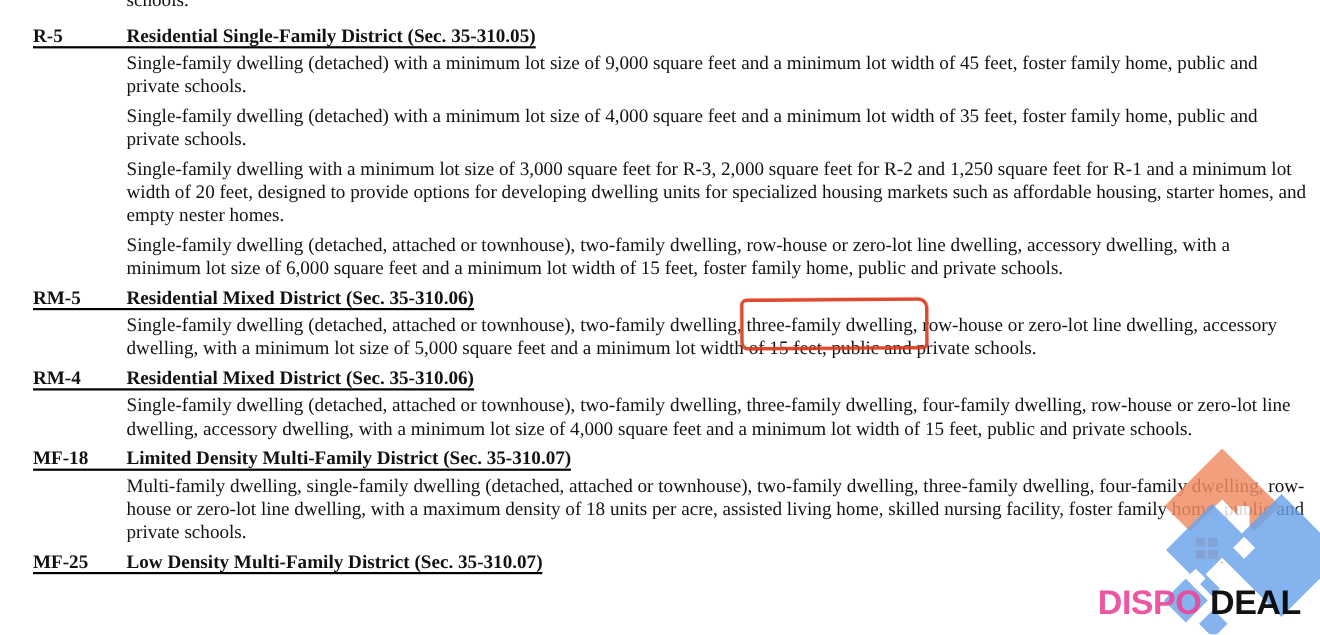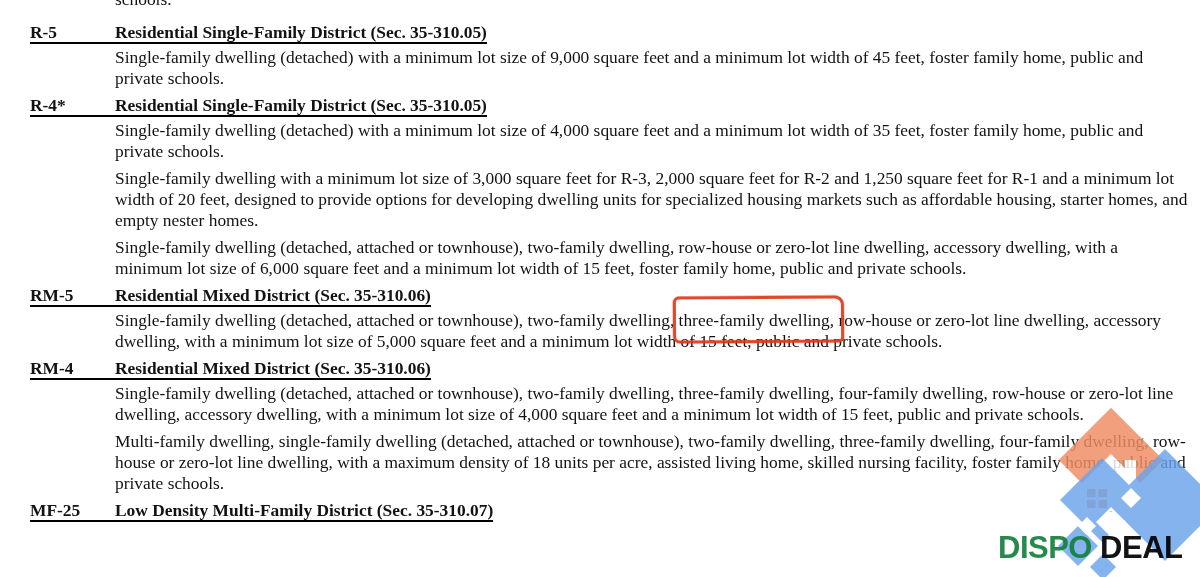--- a/index.html
+++ b/index.html
@@ -59,41 +59,38 @@
   .wordmark{
     position:absolute;
     left:8px;top:130px;
     font-family:"Liberation Sans","DejaVu Sans",sans-serif;
     font-weight:bold;
     font-size:31px;
     letter-spacing:-0.5px;
     opacity:.92;
     white-space:nowrap;
   }
-  .wm-blue{color:#15803d;}
+  .wm-blue{color:#ec4899;}
   .wm-orange{color:#000000;}
 </style>
 </head>
 <body>
 
 <div id="page">
 
   <div class="top-partial">schools.</div>
 
   <div class="section">
     <div class="head">
       <span class="label">R-5</span><span>Residential Single-Family District (Sec. 35-310.05)</span>
     </div>
     <p class="body">Single-family dwelling (detached) with a minimum lot size of 9,000 square feet and a minimum lot width of 45 feet, foster family home, public and private schools.</p>
   </div>
 
   <div class="section">
-    <div class="head">
-      <span class="label">R-4*</span><span>Residential Single-Family District (Sec. 35-310.05)</span>
-    </div>
     <p class="body">Single-family dwelling (detached) with a minimum lot size of 4,000 square feet and a minimum lot width of 35 feet, foster family home, public and private schools.</p>
   </div>
 
   <div class="section">
     <p class="body">Single-family dwelling with a minimum lot size of 3,000 square feet for R-3, 2,000 square feet for R-2 and 1,250 square feet for R-1 and a minimum lot width of 20 feet, designed to provide options for developing dwelling units for specialized housing markets such as affordable housing, starter homes, and empty nester homes.</p>
   </div>
 
   <div class="section">
     <p class="body">Single-family dwelling (detached, attached or townhouse), two-family dwelling, row-house or zero-lot line dwelling, accessory dwelling, with a minimum lot size of 6,000 square feet and a minimum lot width of 15 feet, foster family home, public and private schools.</p>
   </div>
@@ -106,20 +103,23 @@
   </div>
 
   <div class="section">
     <div class="head">
       <span class="label">RM-4</span><span>Residential Mixed District (Sec. 35-310.06)</span>
     </div>
     <p class="body">Single-family dwelling (detached, attached or townhouse), two-family dwelling, three-family dwelling, four-family dwelling, row-house or zero-lot line dwelling, accessory dwelling, with a minimum lot size of 4,000 square feet and a minimum lot width of 15 feet, public and private schools.</p>
   </div>
 
   <div class="section">
+    <div class="head">
+      <span class="label">MF-18</span><span>Limited Density Multi-Family District (Sec. 35-310.07)</span>
+    </div>
     <p class="body">Multi-family dwelling, single-family dwelling (detached, attached or townhouse), two-family dwelling, three-family dwelling, four-family dwelling, row-house or zero-lot line dwelling, with a maximum density of 18 units per acre, assisted living home, skilled nursing facility, foster family home, public and private schools.</p>
   </div>
 
   <div class="section">
     <div class="head">
       <span class="label">MF-25</span><span>Low Density Multi-Family District (Sec. 35-310.07)</span>
     </div>
   </div>
 
   <div class="watermark">

